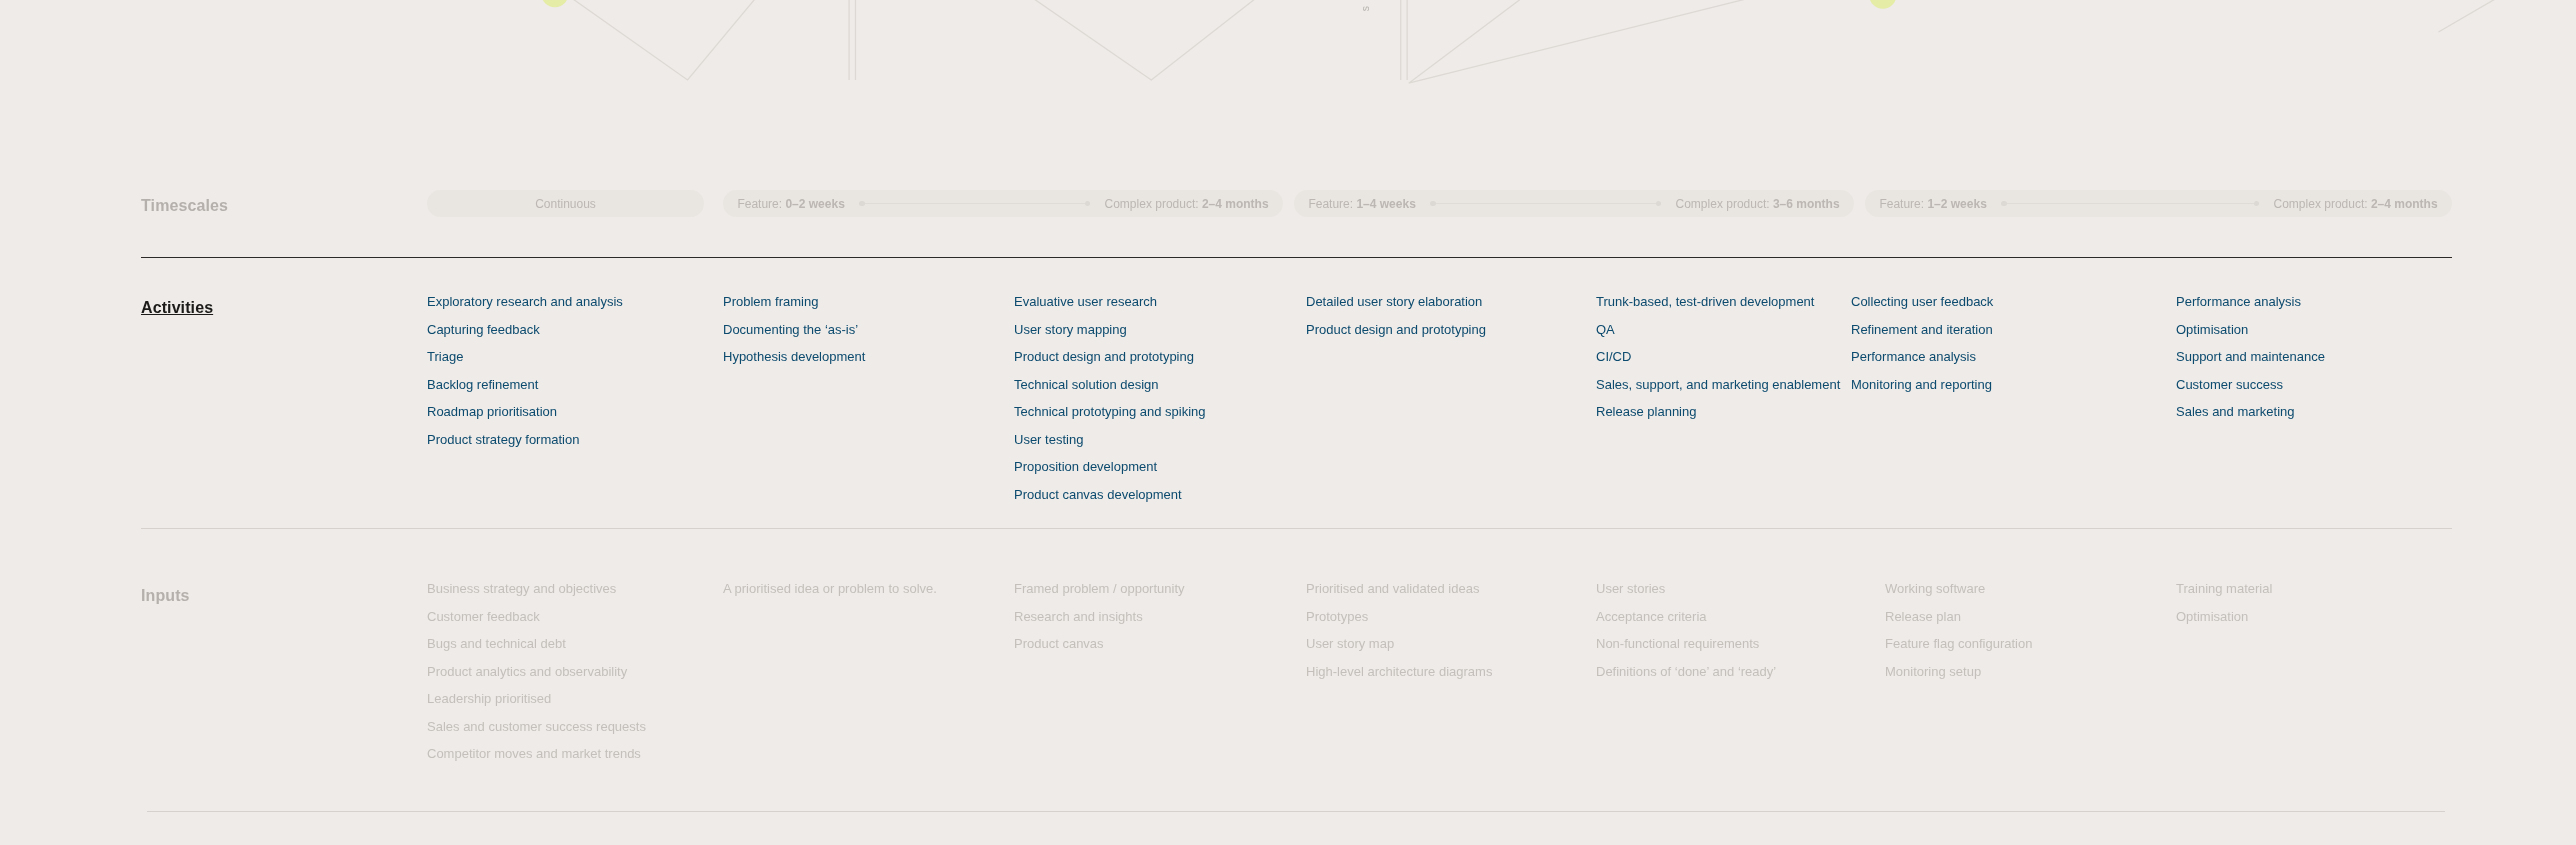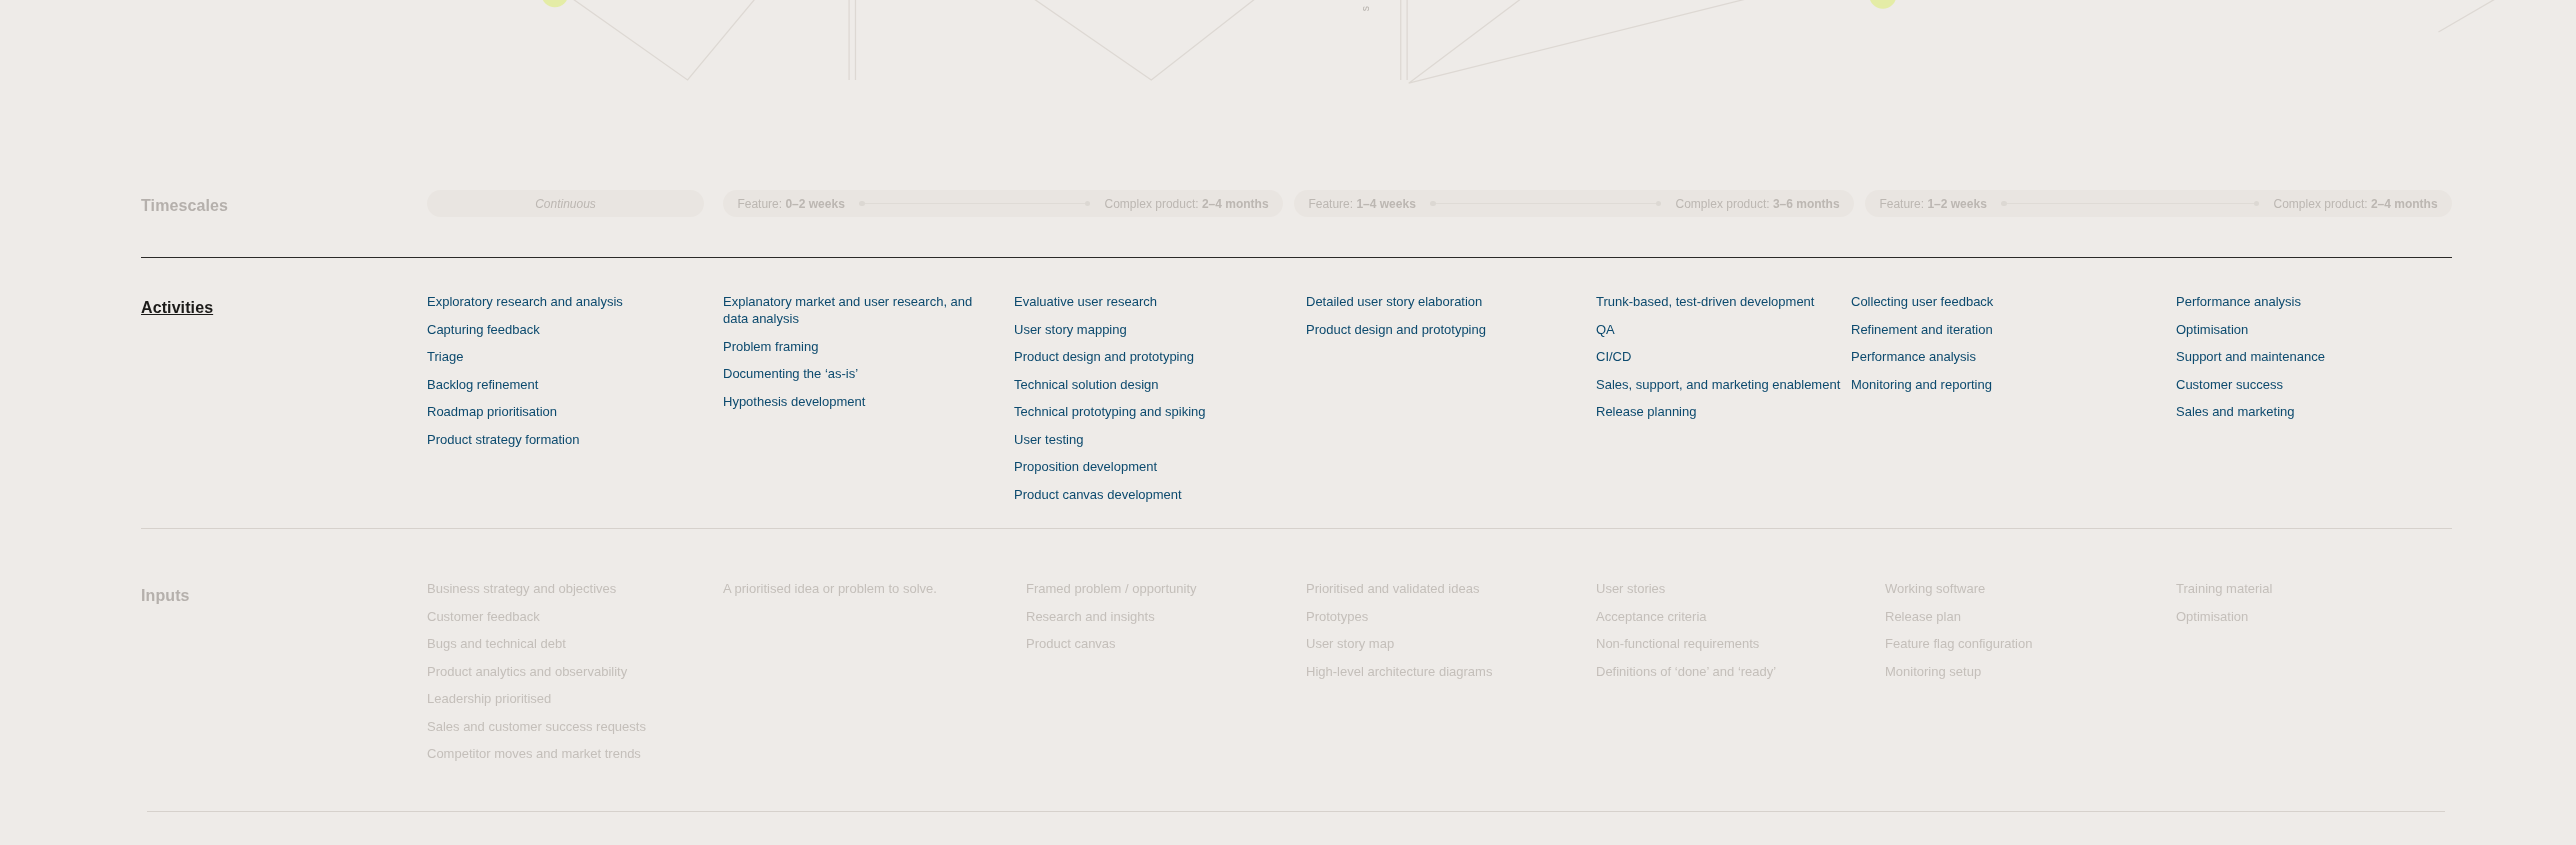--- a/index.html
+++ b/index.html
@@ -156,21 +156,21 @@
       <circle cx="694" cy="-8" r="17"></circle>
       <circle cx="2355" cy="-6" r="17"></circle>
     </g>
     <text x="1712" y="14" fill="#B8B3AE" font-size="13" transform="rotate(-90 1712 14)">s</text>
   </svg>
 
   <div class="row">
     <div id="timescales-label" class="row-label dim">Timescales</div>
 
     <div id="timescales-track">
-        <div class="ts-group" style="left: 0px; width: 277px; font-style: italic;">
+        <div class="ts-group" style="left: 0px; width: 277px;">
           <div class="ts-pill" style="flex: 1 1 auto;">Continuous</div>
         </div>
         <div class="ts-group" style="left: 296px; width: 560px;">
           <div class="ts-pill">
             <span>Feature:&nbsp;</span>
             <b>0–2 weeks</b>
           </div>
           <div class="ts-connector">
             <span class="ts-dot"></span>
             <span class="ts-line"></span>
@@ -222,21 +222,20 @@
     <div class="colgrid" id="activities-grid" style="top:293px;">
         <div class="col activities" style="left: 0px;">
           <div class="item">Exploratory research and analysis</div>
           <div class="item">Capturing feedback</div>
           <div class="item">Triage</div>
           <div class="item">Backlog refinement</div>
           <div class="item">Roadmap prioritisation</div>
           <div class="item">Product strategy formation</div>
         </div>
         <div class="col activities" style="left: 296px;">
-          <div class="item">Explanatory market and user research, and data analysis</div>
           <div class="item">Problem framing</div>
           <div class="item">Documenting the ‘as-is’</div>
           <div class="item">Hypothesis development</div>
         </div>
         <div class="col activities" style="left: 587px;">
           <div class="item">Evaluative user research</div>
           <div class="item">User story mapping</div>
           <div class="item">Product design and prototyping</div>
           <div class="item">Technical solution design</div>
           <div class="item">Technical prototyping and spiking</div>
@@ -282,21 +281,21 @@
           <div class="item">Customer feedback</div>
           <div class="item">Bugs and technical debt</div>
           <div class="item">Product analytics and observability</div>
           <div class="item">Leadership prioritised</div>
           <div class="item">Sales and customer success requests</div>
           <div class="item">Competitor moves and market trends</div>
         </div>
         <div class="col inputs" style="left: 296px;">
           <div class="item">A prioritised idea or problem to solve.</div>
         </div>
-        <div class="col inputs" style="left: 587px; margin-left: 12px;">
+        <div class="col inputs" style="left: 587px;">
           <div class="item">Framed problem / opportunity</div>
           <div class="item">Research and insights</div>
           <div class="item">Product canvas</div>
         </div>
         <div class="col inputs" style="left: 879px;">
           <div class="item">Prioritised and validated ideas</div>
           <div class="item">Prototypes</div>
           <div class="item">User story map</div>
           <div class="item">High-level architecture diagrams</div>
         </div>

